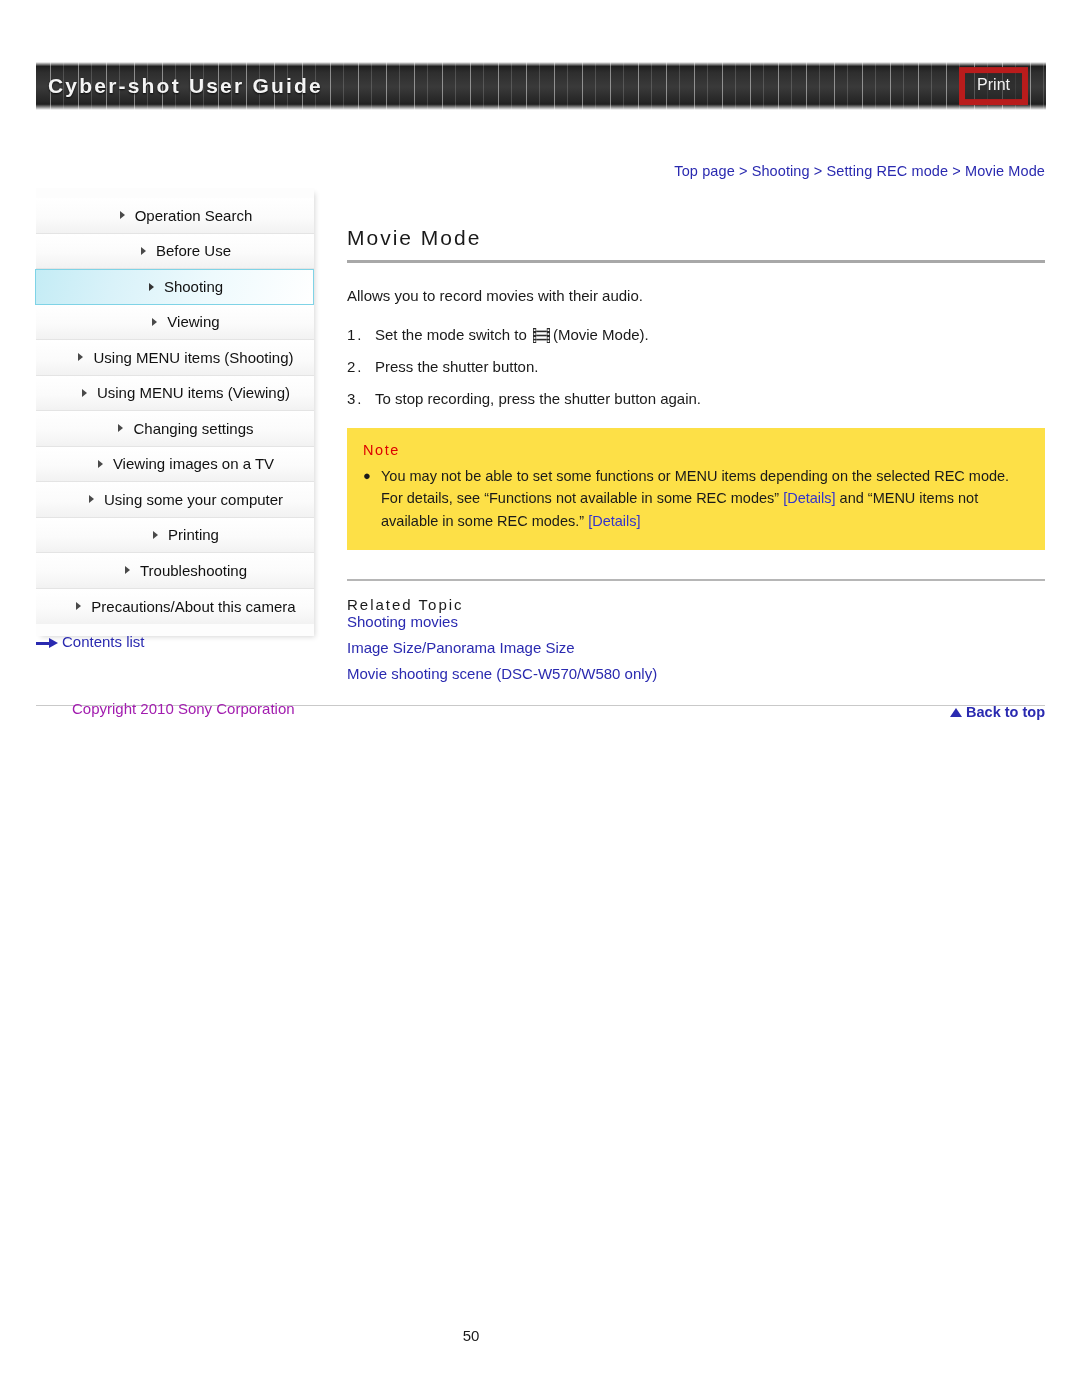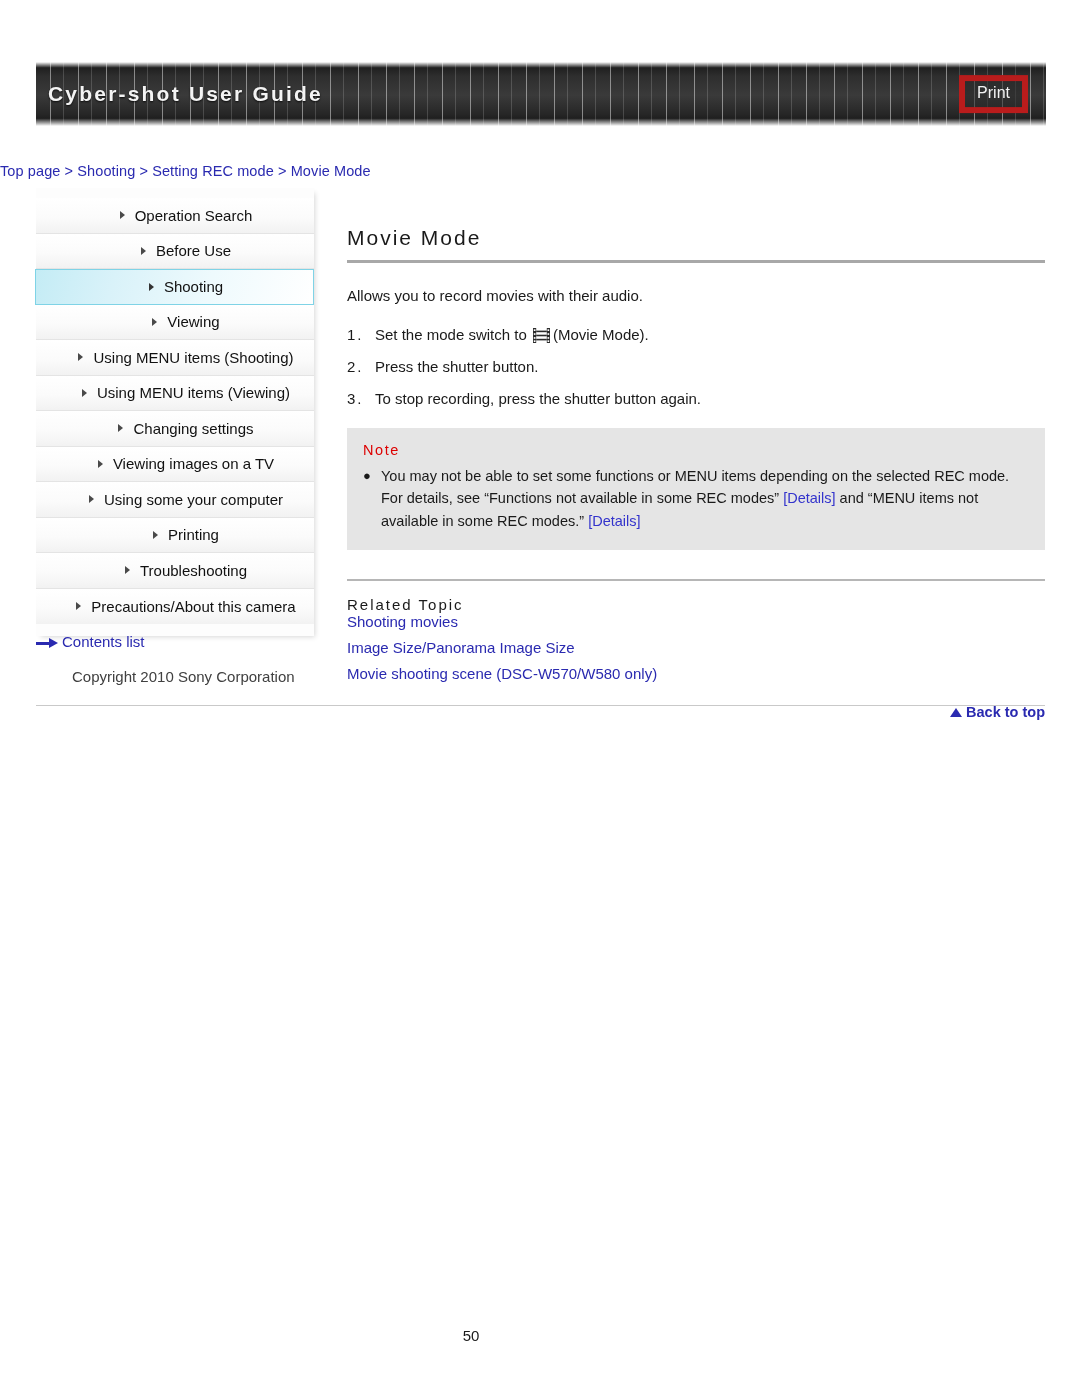--- a/index.html
+++ b/index.html
@@ -15,21 +15,21 @@
     position: relative;
     overflow: hidden;
   }
 
   
   .header-banner {
     position: absolute;
     left: 36px;
     top: 62px;
     width: 1010px;
-    height: 64px;
+    height: 48px;
   }
   .header-stripes {
     position: absolute;
     inset: 0;
     background-color: #303030;
     background-image:
       repeating-linear-gradient(to right,
         rgba(255,255,255,0.00) 0px,
         rgba(255,255,255,0.00) 14px,
         rgba(255,255,255,0.45) 14px,
@@ -74,21 +74,21 @@
     cursor: pointer;
     font-family: "Liberation Sans", sans-serif;
   }
 
   
   .breadcrumb {
     position: absolute;
     left: 0;
     top: 163px;
     width: 1045px;
-    text-align: left;
+    text-align: right;
     font-size: 14.5px;
     color: #2a2ab0;
     letter-spacing: 0.1px;
   }
   .breadcrumb a {
     color: #2a2ab0;
     text-decoration: none;
   }
   .breadcrumb .sep { color: #2a2ab0; }
 
@@ -219,21 +219,21 @@
   .film-icon {
     display: inline-block;
     width: 17px;
     height: 15px;
     vertical-align: -3px;
     margin: 0 3px 0 2px;
   }
 
   
   .note-box {
-    background: #e5e5e5;
+    background: #fde047;
     padding: 14px 16px 18px 16px;
     margin-top: 19px;
     box-sizing: border-box;
   }
   .note-label {
     color: #dd0000;
     font-size: 14.5px;
     letter-spacing: 1.6px;
     margin-bottom: 7px;
   }
@@ -305,23 +305,23 @@
     position: absolute;
     left: -311px;
     top: 479px;
     width: 1009px;
     height: 1px;
     background: #c9c9c9;
   }
   .copyright {
     position: absolute;
     left: 72px;
-    top: 668px;
-    font-size: 15px;
-    color: #404040;
+    top: 700px;
+    font-size: 15px;
+    color: #a21caf;
   }
   .page-number {
     position: absolute;
     left: 0;
     top: 1327px;
     width: 942px;
     text-align: center;
     font-size: 15px;
     color: #1a1a1a;
   }

